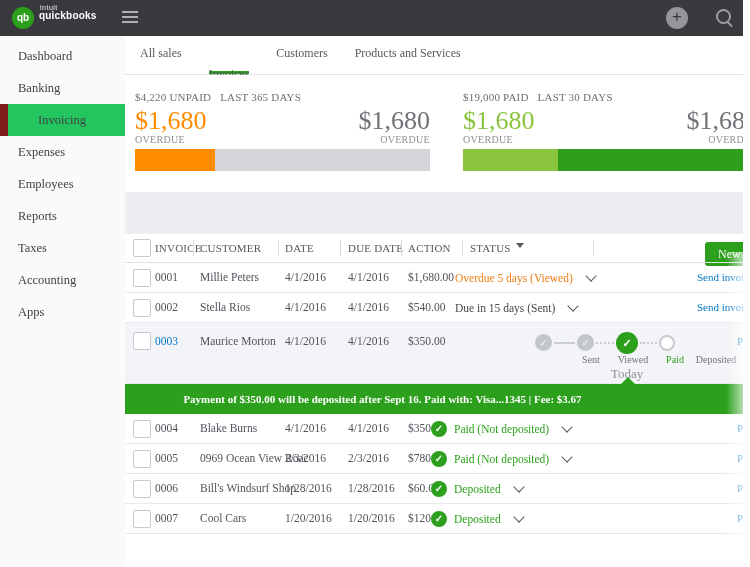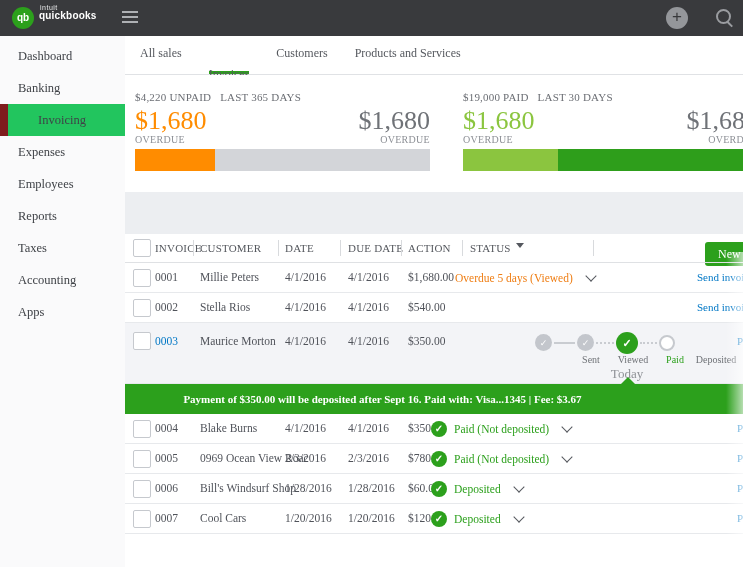--- a/index.html
+++ b/index.html
@@ -239,20 +239,24 @@
 
         <div class="trow">
           <span class="cell c-check">
               <span class="cb"></span>
             </span>
           <span class="cell c-invoice">0002</span>
           <span class="cell c-customer">Stella Rios</span>
           <span class="cell c-date">4/1/2016</span>
           <span class="cell c-due">4/1/2016</span>
           <span class="cell c-total">$540.00</span>
+          <span class="statwrap sw-text">
+              <span class="st-due">Due in 15 days (Sent)</span>
+              <span class="chev"></span>
+            </span>
           <span class="cell c-action link">Send invoice</span>
         </div>
 
         <div class="trow expanded">
           <span class="cell c-check" style="top:9px">
               <span class="cb"></span>
             </span>
           <span class="cell c-invoice inv-link">0003</span>
           <span class="cell c-customer">Maurice Morton</span>
           <span class="cell c-date">4/1/2016</span>

